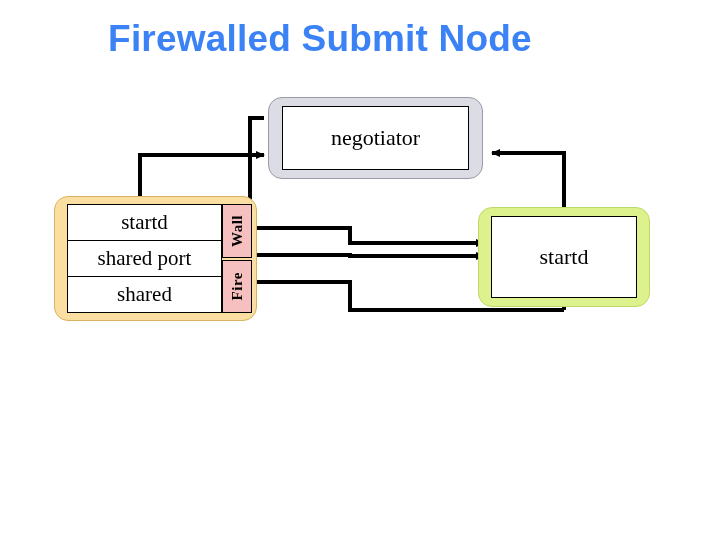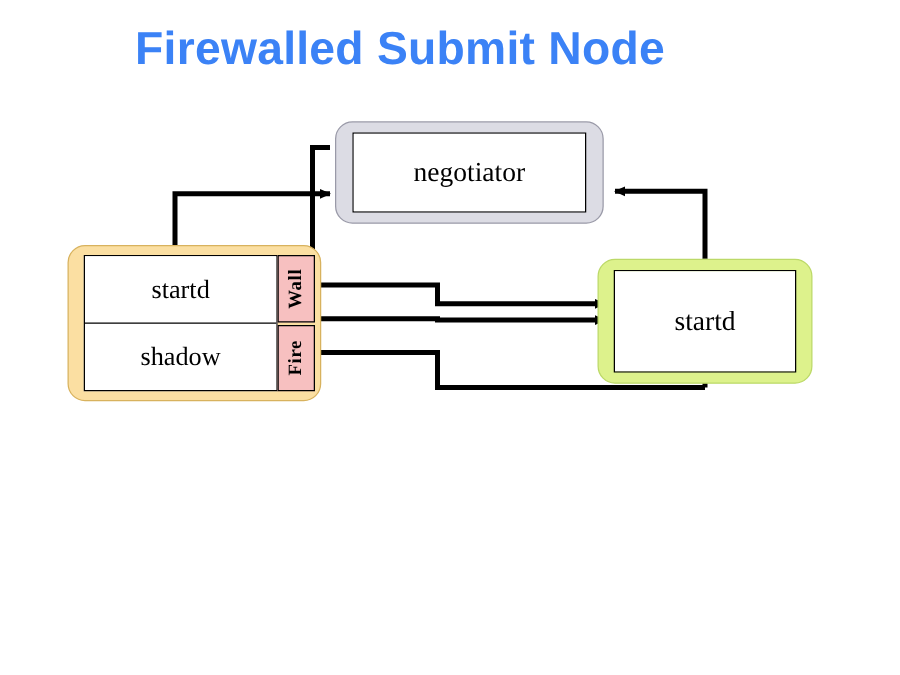--- a/index.html
+++ b/index.html
@@ -212,21 +212,22 @@
 
     <div class="node" id="node-central">
       <div class="inner">
         <div class="row">negotiator</div>
       </div>
     </div>
 
     <div class="node" id="node-submit">
       <div class="inner">
         <div class="row">startd</div>
-        <div class="row">shadow</div>
+        <div class="row">shared port</div>
+        <div class="row">shared</div>
       </div>
       <div class="firewall">
         <div class="fwcell">
           <span class="fwtext">Wall</span>
         </div>
         <div class="fwcell">
           <span class="fwtext">Fire</span>
         </div>
       </div>
     </div>

